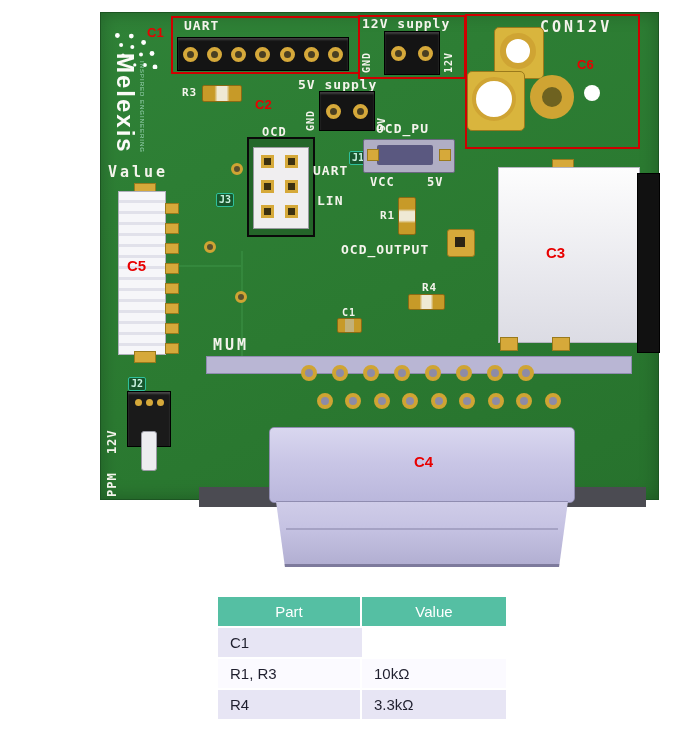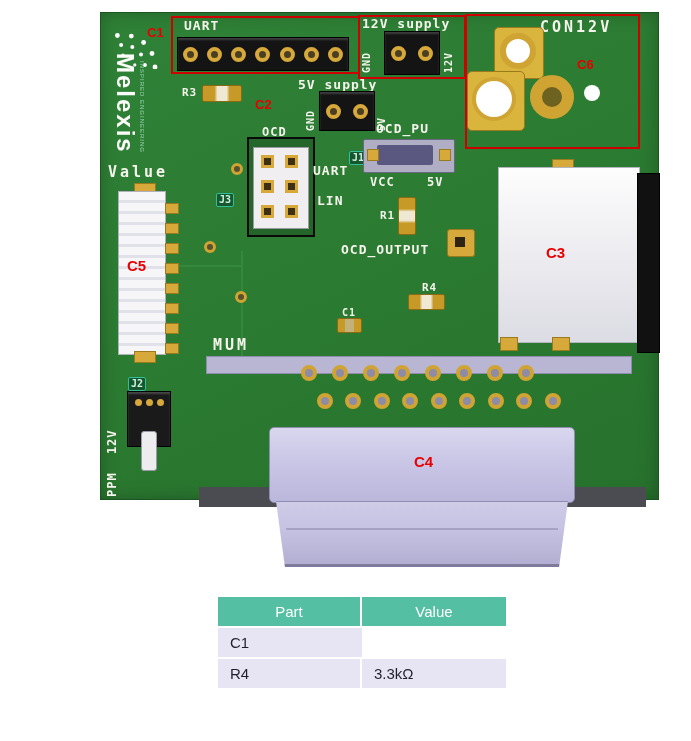--- a/index.html
+++ b/index.html
@@ -269,17 +269,21 @@
 </div>
 
 <div class="ptable">
   <div class="trow thead">
     <div class="tcell">Part</div>
     <div class="tcell">Value</div>
   </div>
   <div class="trow rA">
     <div class="tcell">C1</div>
   </div>
+  <div class="trow rB">
+    <div class="tcell">R1, R3</div>
+    <div class="tcell">10kΩ</div>
+  </div>
   <div class="trow rA">
     <div class="tcell">R4</div>
     <div class="tcell">3.3kΩ</div>
   </div>
 </div>
 
 </body></html>

